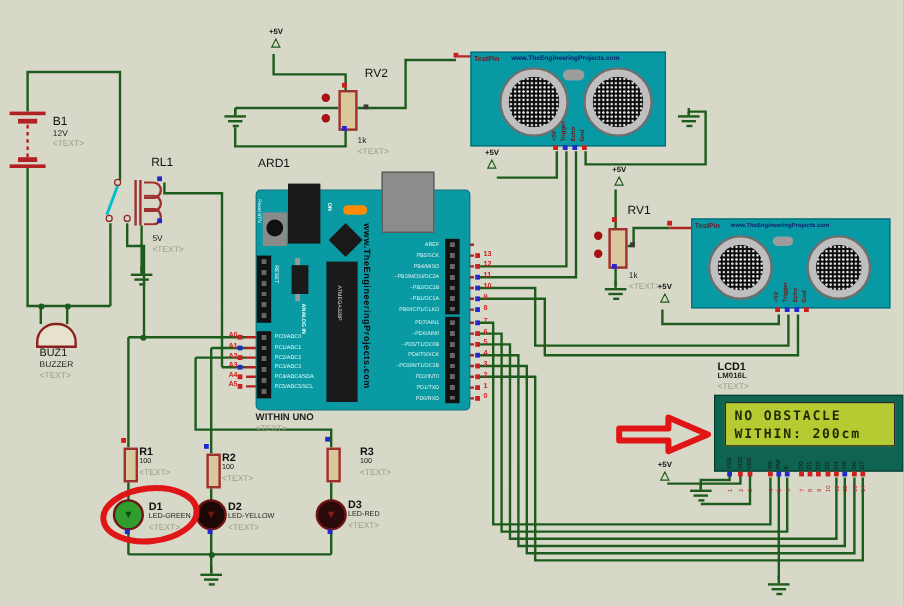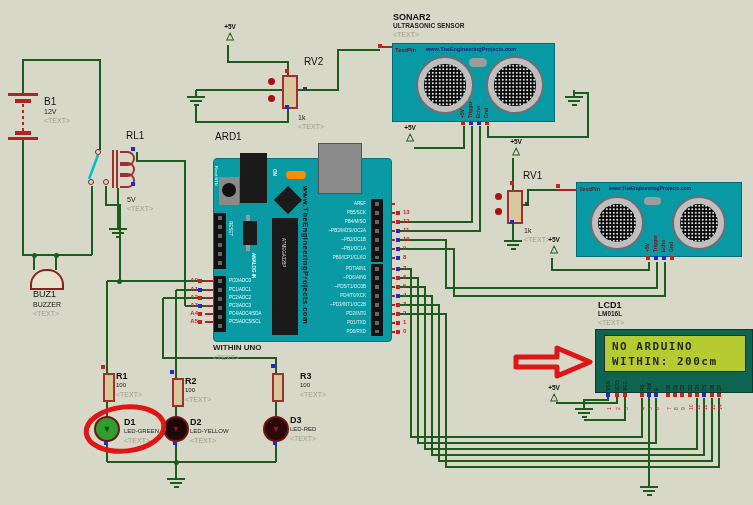--- a/index.html
+++ b/index.html
@@ -212,25 +212,20 @@
     </div>
   <div>
       <span class="ab il" style="left: 229px; top: 278px;">PC0/ADC0</span>
       <span class="ab il" style="left: 229px; top: 287px;">PC1/ADC1</span>
       <span class="ab il" style="left: 229px; top: 295px;">PC2/ADC2</span>
       <span class="ab il" style="left: 229px; top: 303px;">PC3/ADC3</span>
       <span class="ab il" style="left: 229px; top: 311px;">PC4/ADC4/SDA</span>
       <span class="ab il" style="left: 229px; top: 319px;">PC5/ADC5/SCL</span>
     </div>
 
-  <div class="ab" style="left:393px;top:12px">
-    <div class="sref">SONAR2</div>
-    <div class="ssub">ULTRASONIC SENSOR</div>
-    <div class="gtx">&lt;TEXT&gt;</div>
-  </div>
   <div class="ab snr" style="left:392px;top:43px;width:161px;height:77px">
     <div class="tpin ab" style="left:2px;top:3px">TestPin</div>
     <div class="brand ab" style="left:33px;top:2px">www.TheEngineeringProjects.com</div>
     <div class="ab xd" style="left:23px;top:12px;width:54px;height:54px">
         <i class="xi"></i>
       </div>
     <div class="ab xd" style="left:93px;top:12px;width:54px;height:54px">
         <i class="xi"></i>
       </div>
     <div class="ab pill" style="left:76px;top:14px;width:18px;height:9px"></div>
@@ -260,21 +255,21 @@
       <span class="ab sp" style="left: 667px; top: 226px;">Gnd</span>
     </div>
 
   <div class="ab" style="left:598px;top:300px">
     <div class="sref">LCD1</div>
     <div class="ssub">LM016L</div>
     <div class="gtx">&lt;TEXT&gt;</div>
   </div>
   <div class="ab lcdbody" style="left:595px;top:329px;width:156px;height:62px">
     <div class="ab lcdscr" style="left:8px;top:5px;width:133px;height:32px">
-      <div>NO ARDUINO</div>
+      <div>NO OBSTACLE</div>
       <div>WITHIN: 200cm</div>
     </div>
   </div>
   <div>
       <span class="ab lp" style="left: 604px; top: 371px;">VSS</span>
       <span class="ab lp" style="left: 613px; top: 371px;">VDD</span>
       <span class="ab lp" style="left: 621px; top: 371px;">VEE</span>
       <span class="ab lp" style="left: 638px; top: 371px;">RS</span>
       <span class="ab lp" style="left: 645px; top: 371px;">RW</span>
       <span class="ab lp" style="left: 652px; top: 371px;">E</span>

